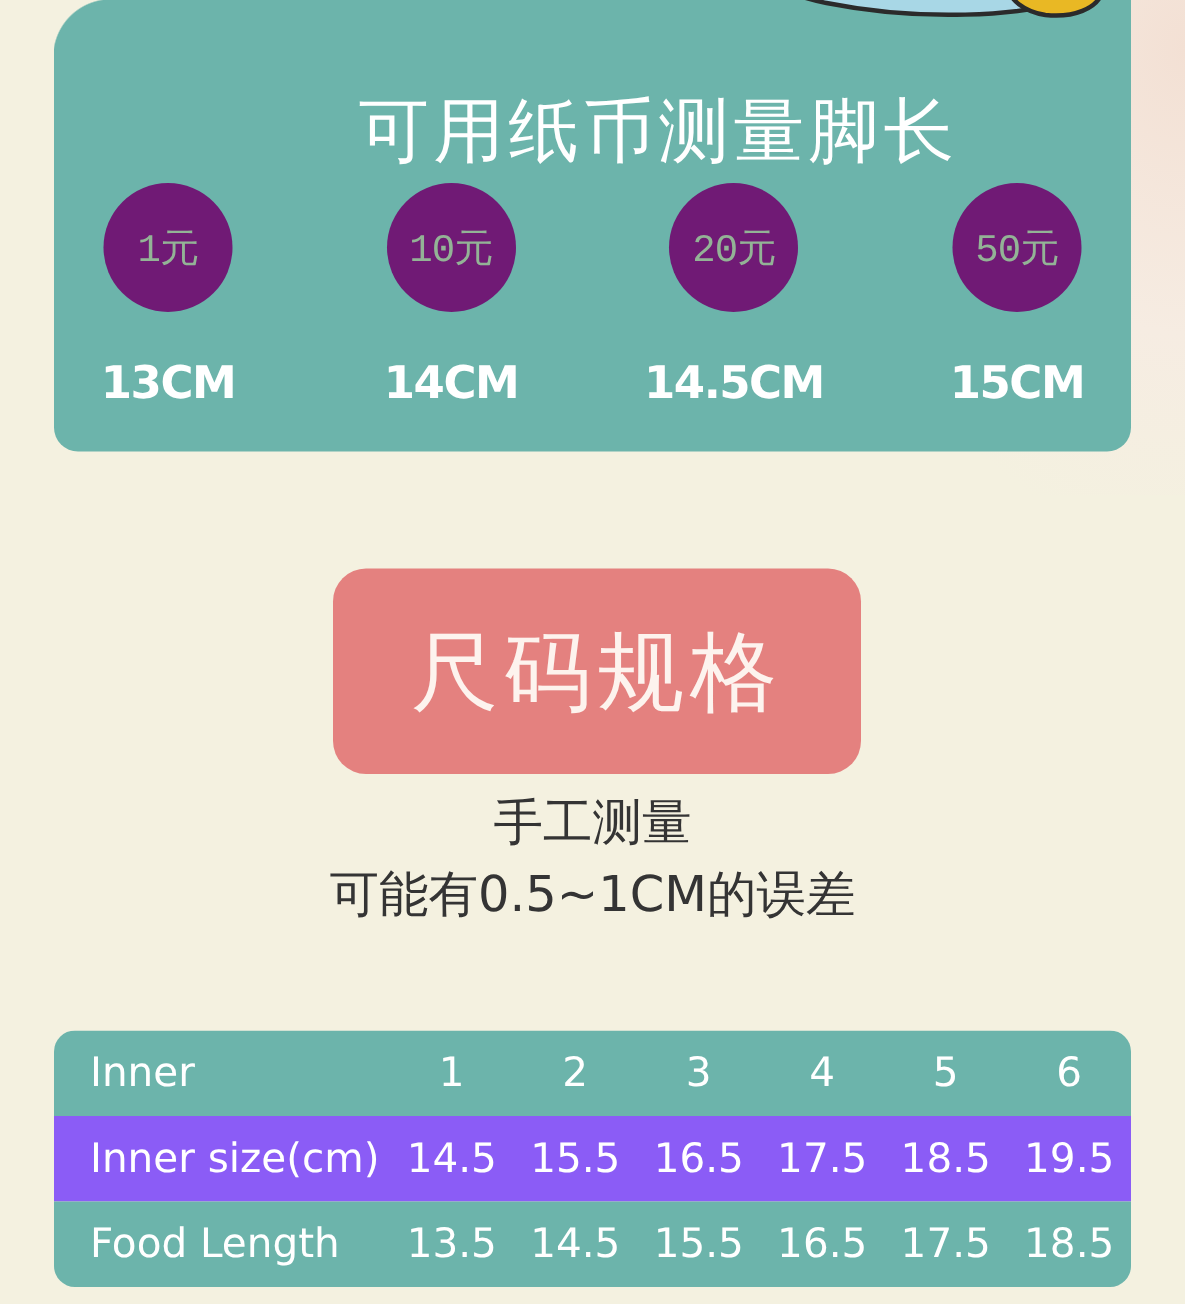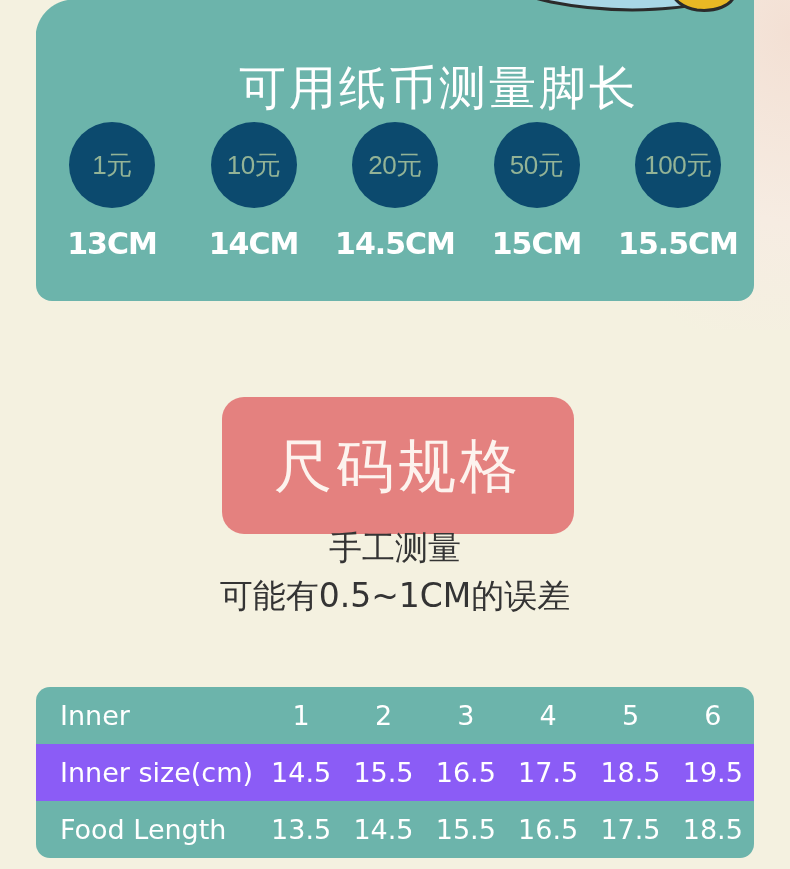--- a/index.html
+++ b/index.html
@@ -87,45 +87,45 @@
   .bill-col {
     display: flex;
     flex-direction: column;
     align-items: center;
     width: 104px;
   }
   .bill-circle {
     width: 86px;
     height: 86px;
     border-radius: 50%;
-    background: #0c4a6e;
+    background: #701a75;
     display: flex;
     align-items: center;
     justify-content: center;
     color: #93b396;
     font-size: 26px;
     font-weight: 400;
-    font-family: Liberation Sans, sans-serif;
+    font-family: Liberation Mono, monospace;
     letter-spacing: -0.5px;
   }
   .bill-cm {
-    margin-top: 18px;
+    margin-top: 30px;
     color: #ffffff;
     font-size: 30px;
     font-weight: 700;
     letter-spacing: -1px;
     white-space: nowrap;
     font-family: "DejaVu Sans", sans-serif;
   }
 
   
   .spec-banner {
     position: absolute;
     left: 222px;
-    top: 397px;
+    top: 379px;
     width: 352px;
     height: 137px;
     background: #e4817f;
     border-radius: 22px;
     display: flex;
     align-items: center;
     justify-content: center;
   }
   .spec-banner-text {
     color: #fdf3ee;
@@ -220,24 +220,20 @@
       <div class="bill-cm">14CM</div>
     </div>
     <div class="bill-col">
       <div class="bill-circle">20元</div>
       <div class="bill-cm">14.5CM</div>
     </div>
     <div class="bill-col">
       <div class="bill-circle">50元</div>
       <div class="bill-cm">15CM</div>
     </div>
-    <div class="bill-col">
-      <div class="bill-circle">100元</div>
-      <div class="bill-cm">15.5CM</div>
-    </div>
   </div>
 </section>
 
 <div class="spec-banner">
   <span class="spec-banner-text">尺码规格</span>
 </div>
 
 <div class="spec-note">
   <div>手工测量</div>
   <div>可能有0.5~1CM的误差</div>

